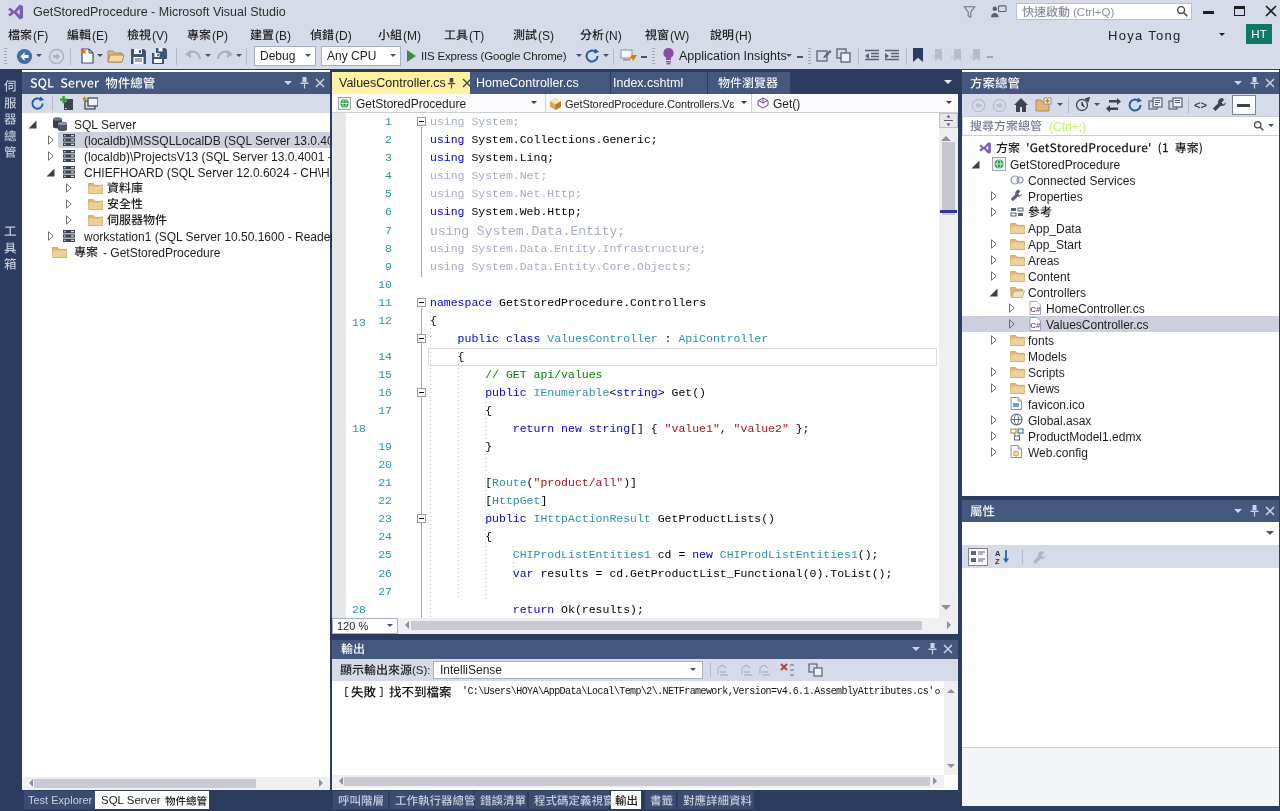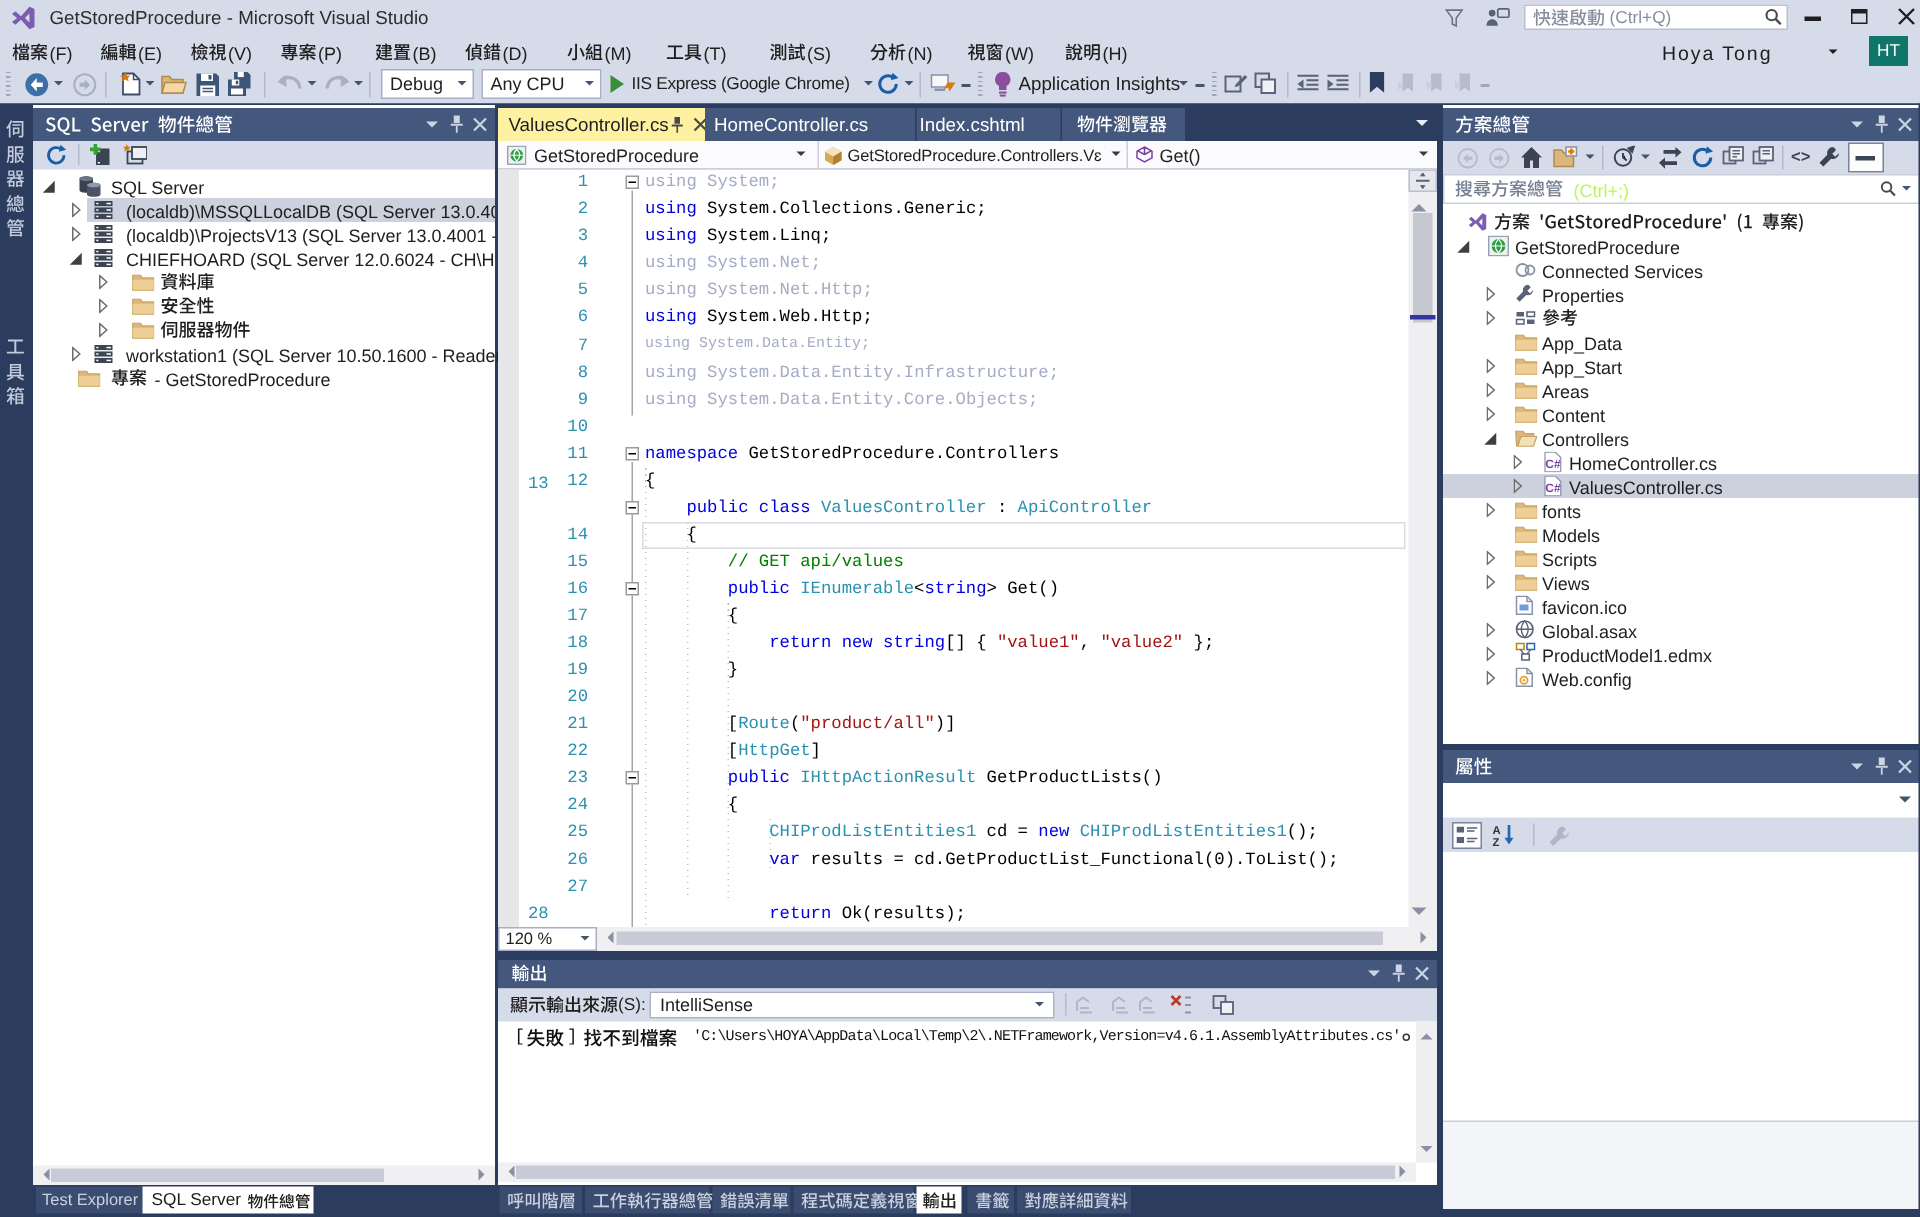--- a/index.html
+++ b/index.html
@@ -653,21 +653,21 @@
 <div class="abs mono" style="left:352px;top:241.6px;width:40px;text-align:right;font-size:11.5px;color:#2b91af">8</div>
 <div class="abs mono" style="left:352px;top:259.6px;width:40px;text-align:right;font-size:11.5px;color:#2b91af">9</div>
 <div class="abs mono" style="left:352px;top:277.7px;width:40px;text-align:right;font-size:11.5px;color:#2b91af">10</div>
 <div class="abs mono" style="left:352px;top:295.7px;width:40px;text-align:right;font-size:11.5px;color:#2b91af">11</div>
 <div class="abs mono" style="left:352px;top:313.8px;width:40px;text-align:right;font-size:11.5px;color:#2b91af">12</div>
 <div class="abs mono" style="left:352px;top:316px;width:40px;text-align:left;font-size:11.5px;color:#2b91af">13</div>
 <div class="abs mono" style="left:352px;top:349.8px;width:40px;text-align:right;font-size:11.5px;color:#2b91af">14</div>
 <div class="abs mono" style="left:352px;top:367.9px;width:40px;text-align:right;font-size:11.5px;color:#2b91af">15</div>
 <div class="abs mono" style="left:352px;top:385.9px;width:40px;text-align:right;font-size:11.5px;color:#2b91af">16</div>
 <div class="abs mono" style="left:352px;top:404px;width:40px;text-align:right;font-size:11.5px;color:#2b91af">17</div>
-<div class="abs mono" style="left:352px;top:422.1px;width:40px;text-align:right;font-size:11.5px;color:#2b91af">18</div>
+<div class="abs mono" style="left:352px;top:422.1px;width:40px;text-align:left;font-size:11.5px;color:#2b91af">18</div>
 <div class="abs mono" style="left:352px;top:440.1px;width:40px;text-align:right;font-size:11.5px;color:#2b91af">19</div>
 <div class="abs mono" style="left:352px;top:458.1px;width:40px;text-align:right;font-size:11.5px;color:#2b91af">20</div>
 <div class="abs mono" style="left:352px;top:476.2px;width:40px;text-align:right;font-size:11.5px;color:#2b91af">21</div>
 <div class="abs mono" style="left:352px;top:494.2px;width:40px;text-align:right;font-size:11.5px;color:#2b91af">22</div>
 <div class="abs mono" style="left:352px;top:512.3px;width:40px;text-align:right;font-size:11.5px;color:#2b91af">23</div>
 <div class="abs mono" style="left:352px;top:530.4px;width:40px;text-align:right;font-size:11.5px;color:#2b91af">24</div>
 <div class="abs mono" style="left:352px;top:548.4px;width:40px;text-align:right;font-size:11.5px;color:#2b91af">25</div>
 <div class="abs mono" style="left:352px;top:566.5px;width:40px;text-align:right;font-size:11.5px;color:#2b91af">26</div>
 <div class="abs mono" style="left:352px;top:584.5px;width:40px;text-align:right;font-size:11.5px;color:#2b91af">27</div>
 <div class="abs mono" style="left:352px;top:602.6px;width:40px;font-size:11.5px;color:#2b91af">28</div>
@@ -683,21 +683,21 @@
 <div class="abs" style="left:419px;top:518.3px;width:5px;height:1px;background:#000"></div>
 <div class="abs mono" style="left:430px;top:115.2px;font-size:11.5px;letter-spacing:0px;color:#a6abc6;white-space:pre">using System;</div>
 <div class="abs mono" style="left:430px;top:133.2px;font-size:11.5px;letter-spacing:0px;color:#0000e0;white-space:pre">using</div>
 <div class="abs mono" style="left:464.5px;top:133.2px;font-size:11.5px;letter-spacing:0px;color:#000000;white-space:pre"> System.Collections.Generic;</div>
 <div class="abs mono" style="left:430px;top:151.3px;font-size:11.5px;letter-spacing:0px;color:#0000e0;white-space:pre">using</div>
 <div class="abs mono" style="left:464.5px;top:151.3px;font-size:11.5px;letter-spacing:0px;color:#000000;white-space:pre"> System.Linq;</div>
 <div class="abs mono" style="left:430px;top:169.3px;font-size:11.5px;letter-spacing:0px;color:#a6abc6;white-space:pre">using System.Net;</div>
 <div class="abs mono" style="left:430px;top:187.4px;font-size:11.5px;letter-spacing:0px;color:#a6abc6;white-space:pre">using System.Net.Http;</div>
 <div class="abs mono" style="left:430px;top:205.4px;font-size:11.5px;letter-spacing:0px;color:#0000e0;white-space:pre">using</div>
 <div class="abs mono" style="left:464.5px;top:205.4px;font-size:11.5px;letter-spacing:0px;color:#000000;white-space:pre"> System.Web.Http;</div>
-<div class="abs mono" style="left:430px;top:223.5px;font-size:10px;letter-spacing:0px;color:#a6abc6;white-space:pre">using System.Data.Entity;</div>
+<div class="abs mono" style="left:430px;top:223.5px;font-size:13px;letter-spacing:0px;color:#a6abc6;white-space:pre">using System.Data.Entity;</div>
 <div class="abs mono" style="left:430px;top:241.6px;font-size:11.5px;letter-spacing:0px;color:#a6abc6;white-space:pre">using System.Data.Entity.Infrastructure;</div>
 <div class="abs mono" style="left:430px;top:259.6px;font-size:11.5px;letter-spacing:0px;color:#a6abc6;white-space:pre">using System.Data.Entity.Core.Objects;</div>
 <div class="abs mono" style="left:430px;top:295.7px;font-size:11.5px;letter-spacing:0px;color:#0000e0;white-space:pre">namespace</div>
 <div class="abs mono" style="left:492.1px;top:295.7px;font-size:11.5px;letter-spacing:0px;color:#000000;white-space:pre"> GetStoredProcedure.Controllers</div>
 <div class="abs mono" style="left:430px;top:313.8px;font-size:11.5px;letter-spacing:0px;color:#000000;white-space:pre">{</div>
 <div class="abs mono" style="left:457.6px;top:331.8px;font-size:11.5px;letter-spacing:0px;color:#0000e0;white-space:pre">public</div>
 <div class="abs mono" style="left:505.9px;top:331.8px;font-size:11.5px;letter-spacing:0px;color:#0000e0;white-space:pre">class</div>
 <div class="abs mono" style="left:547.3px;top:331.8px;font-size:11.5px;letter-spacing:0px;color:#2b91af;white-space:pre">ValuesController</div>
 <div class="abs mono" style="left:657.7px;top:331.8px;font-size:11.5px;letter-spacing:0px;color:#000000;white-space:pre"> : </div>
 <div class="abs mono" style="left:678.4px;top:331.8px;font-size:11.5px;letter-spacing:0px;color:#2b91af;white-space:pre">ApiController</div>

